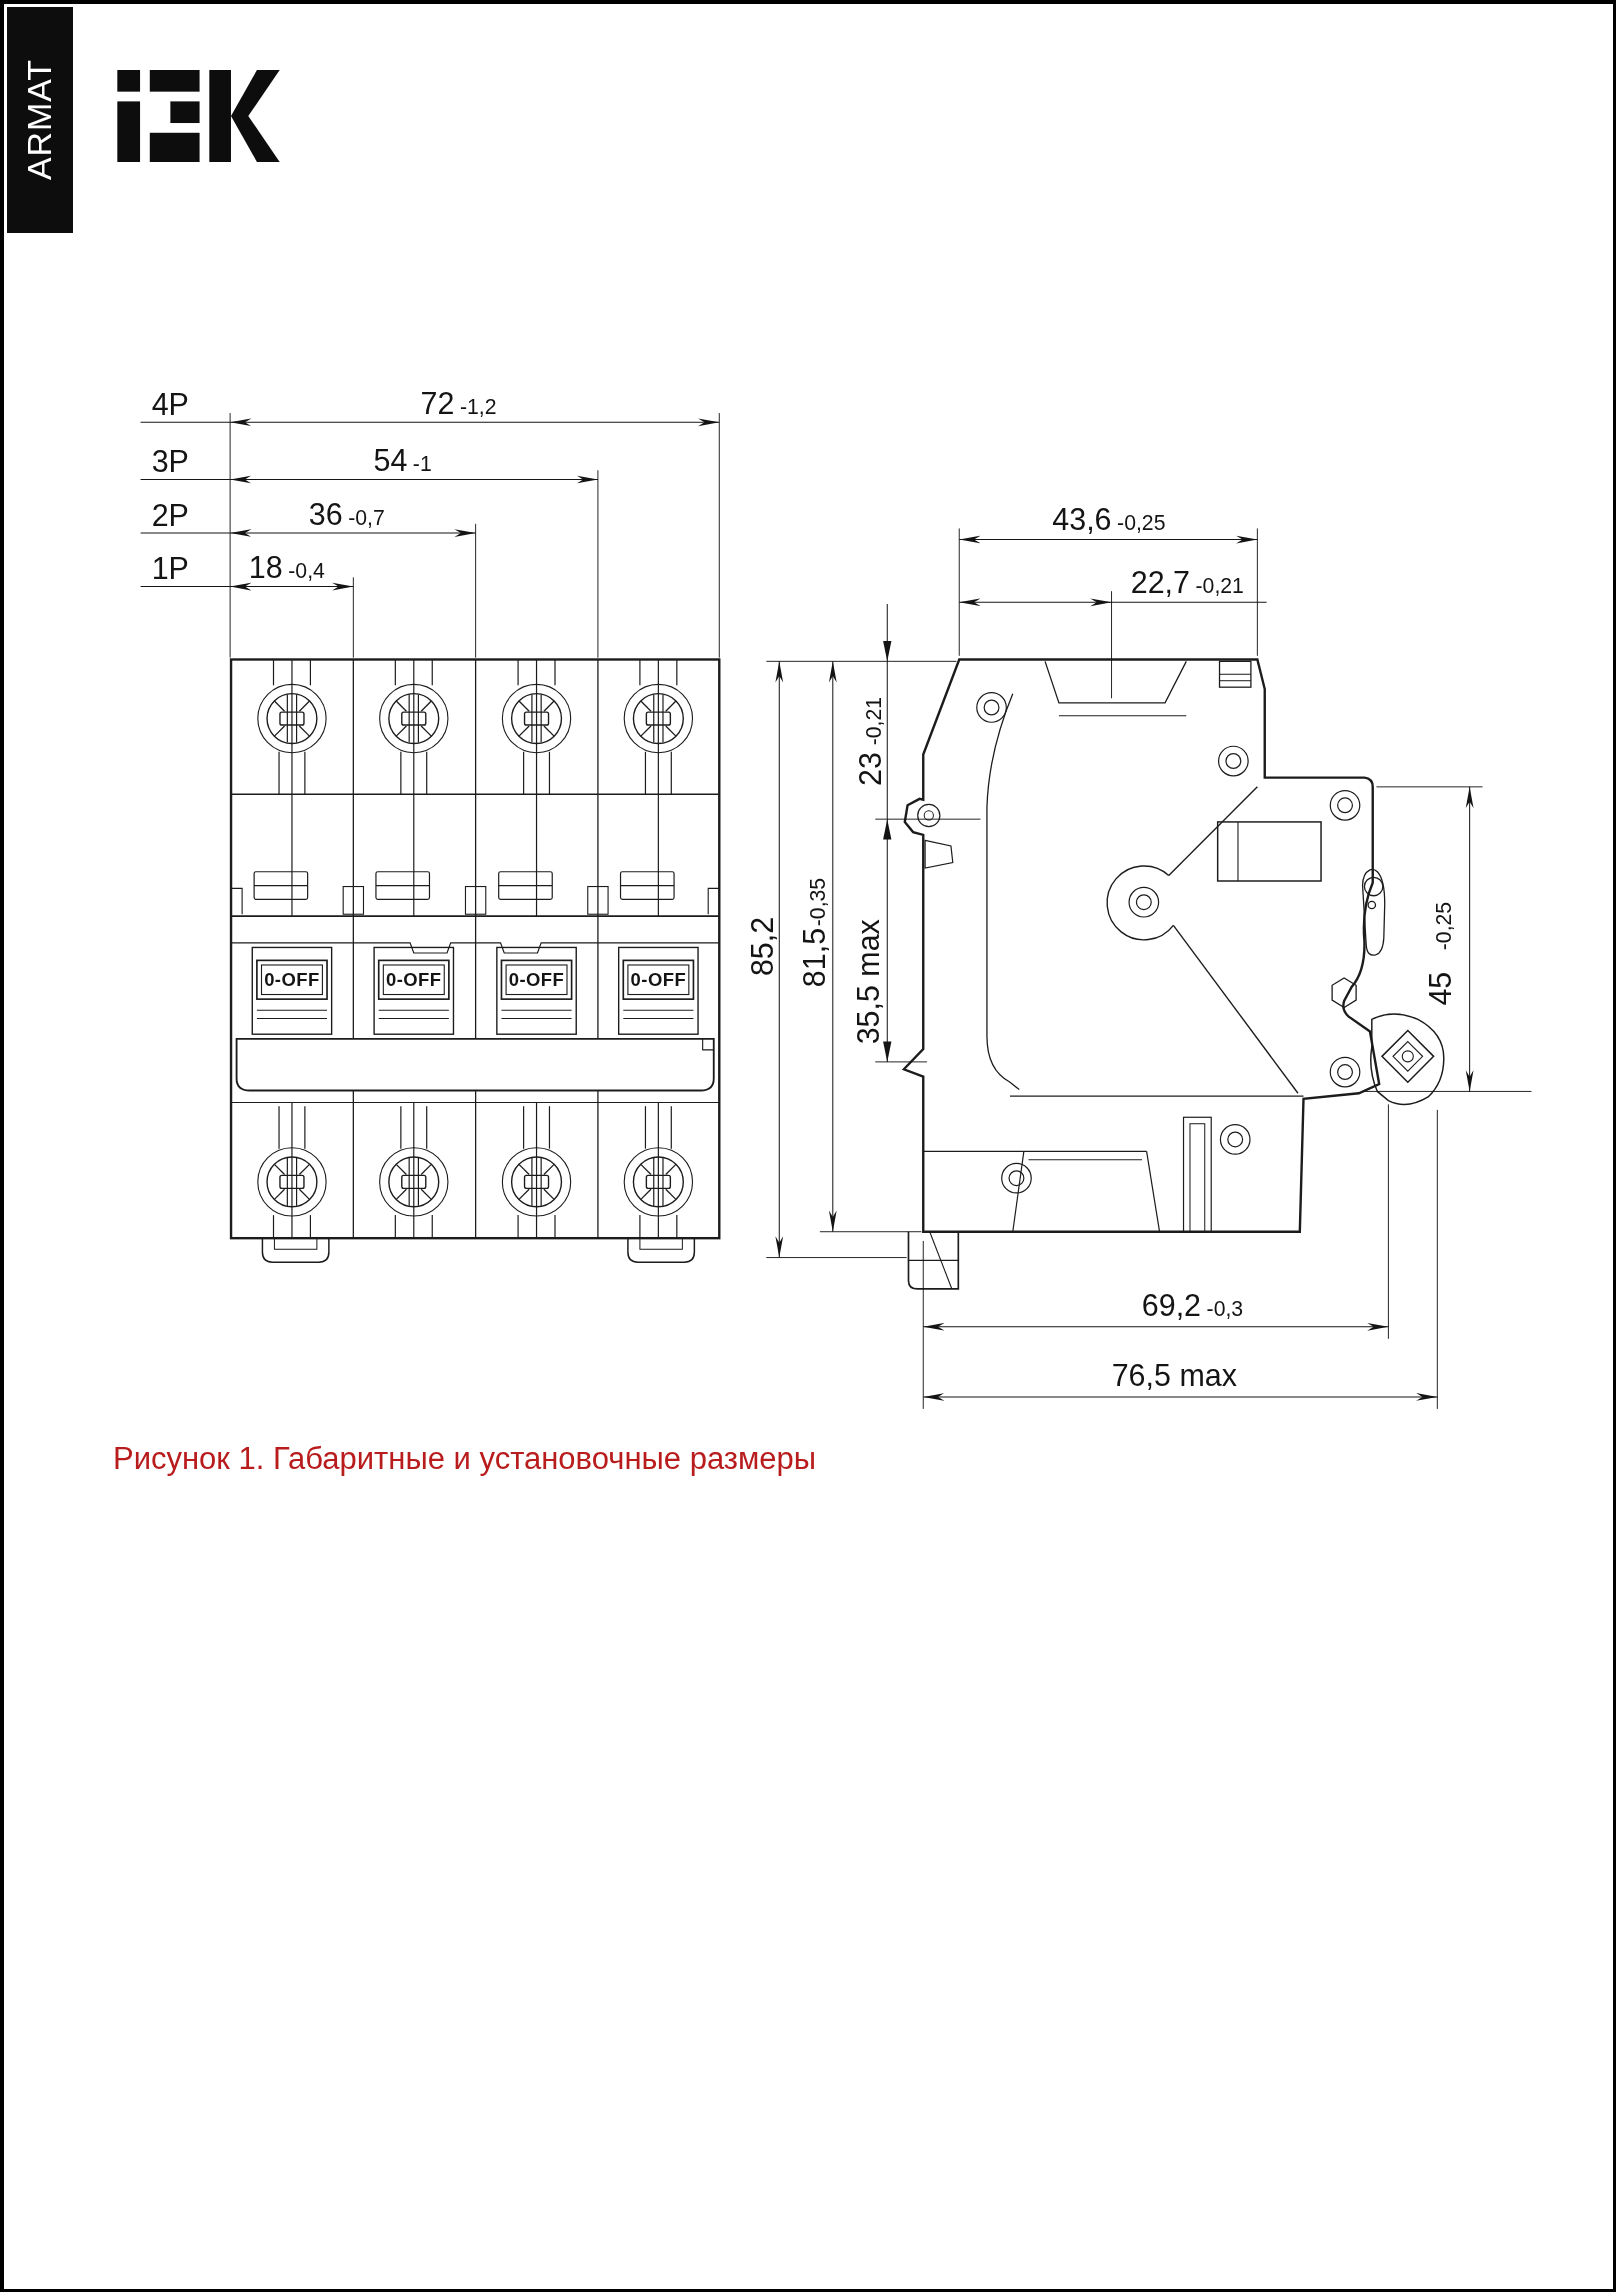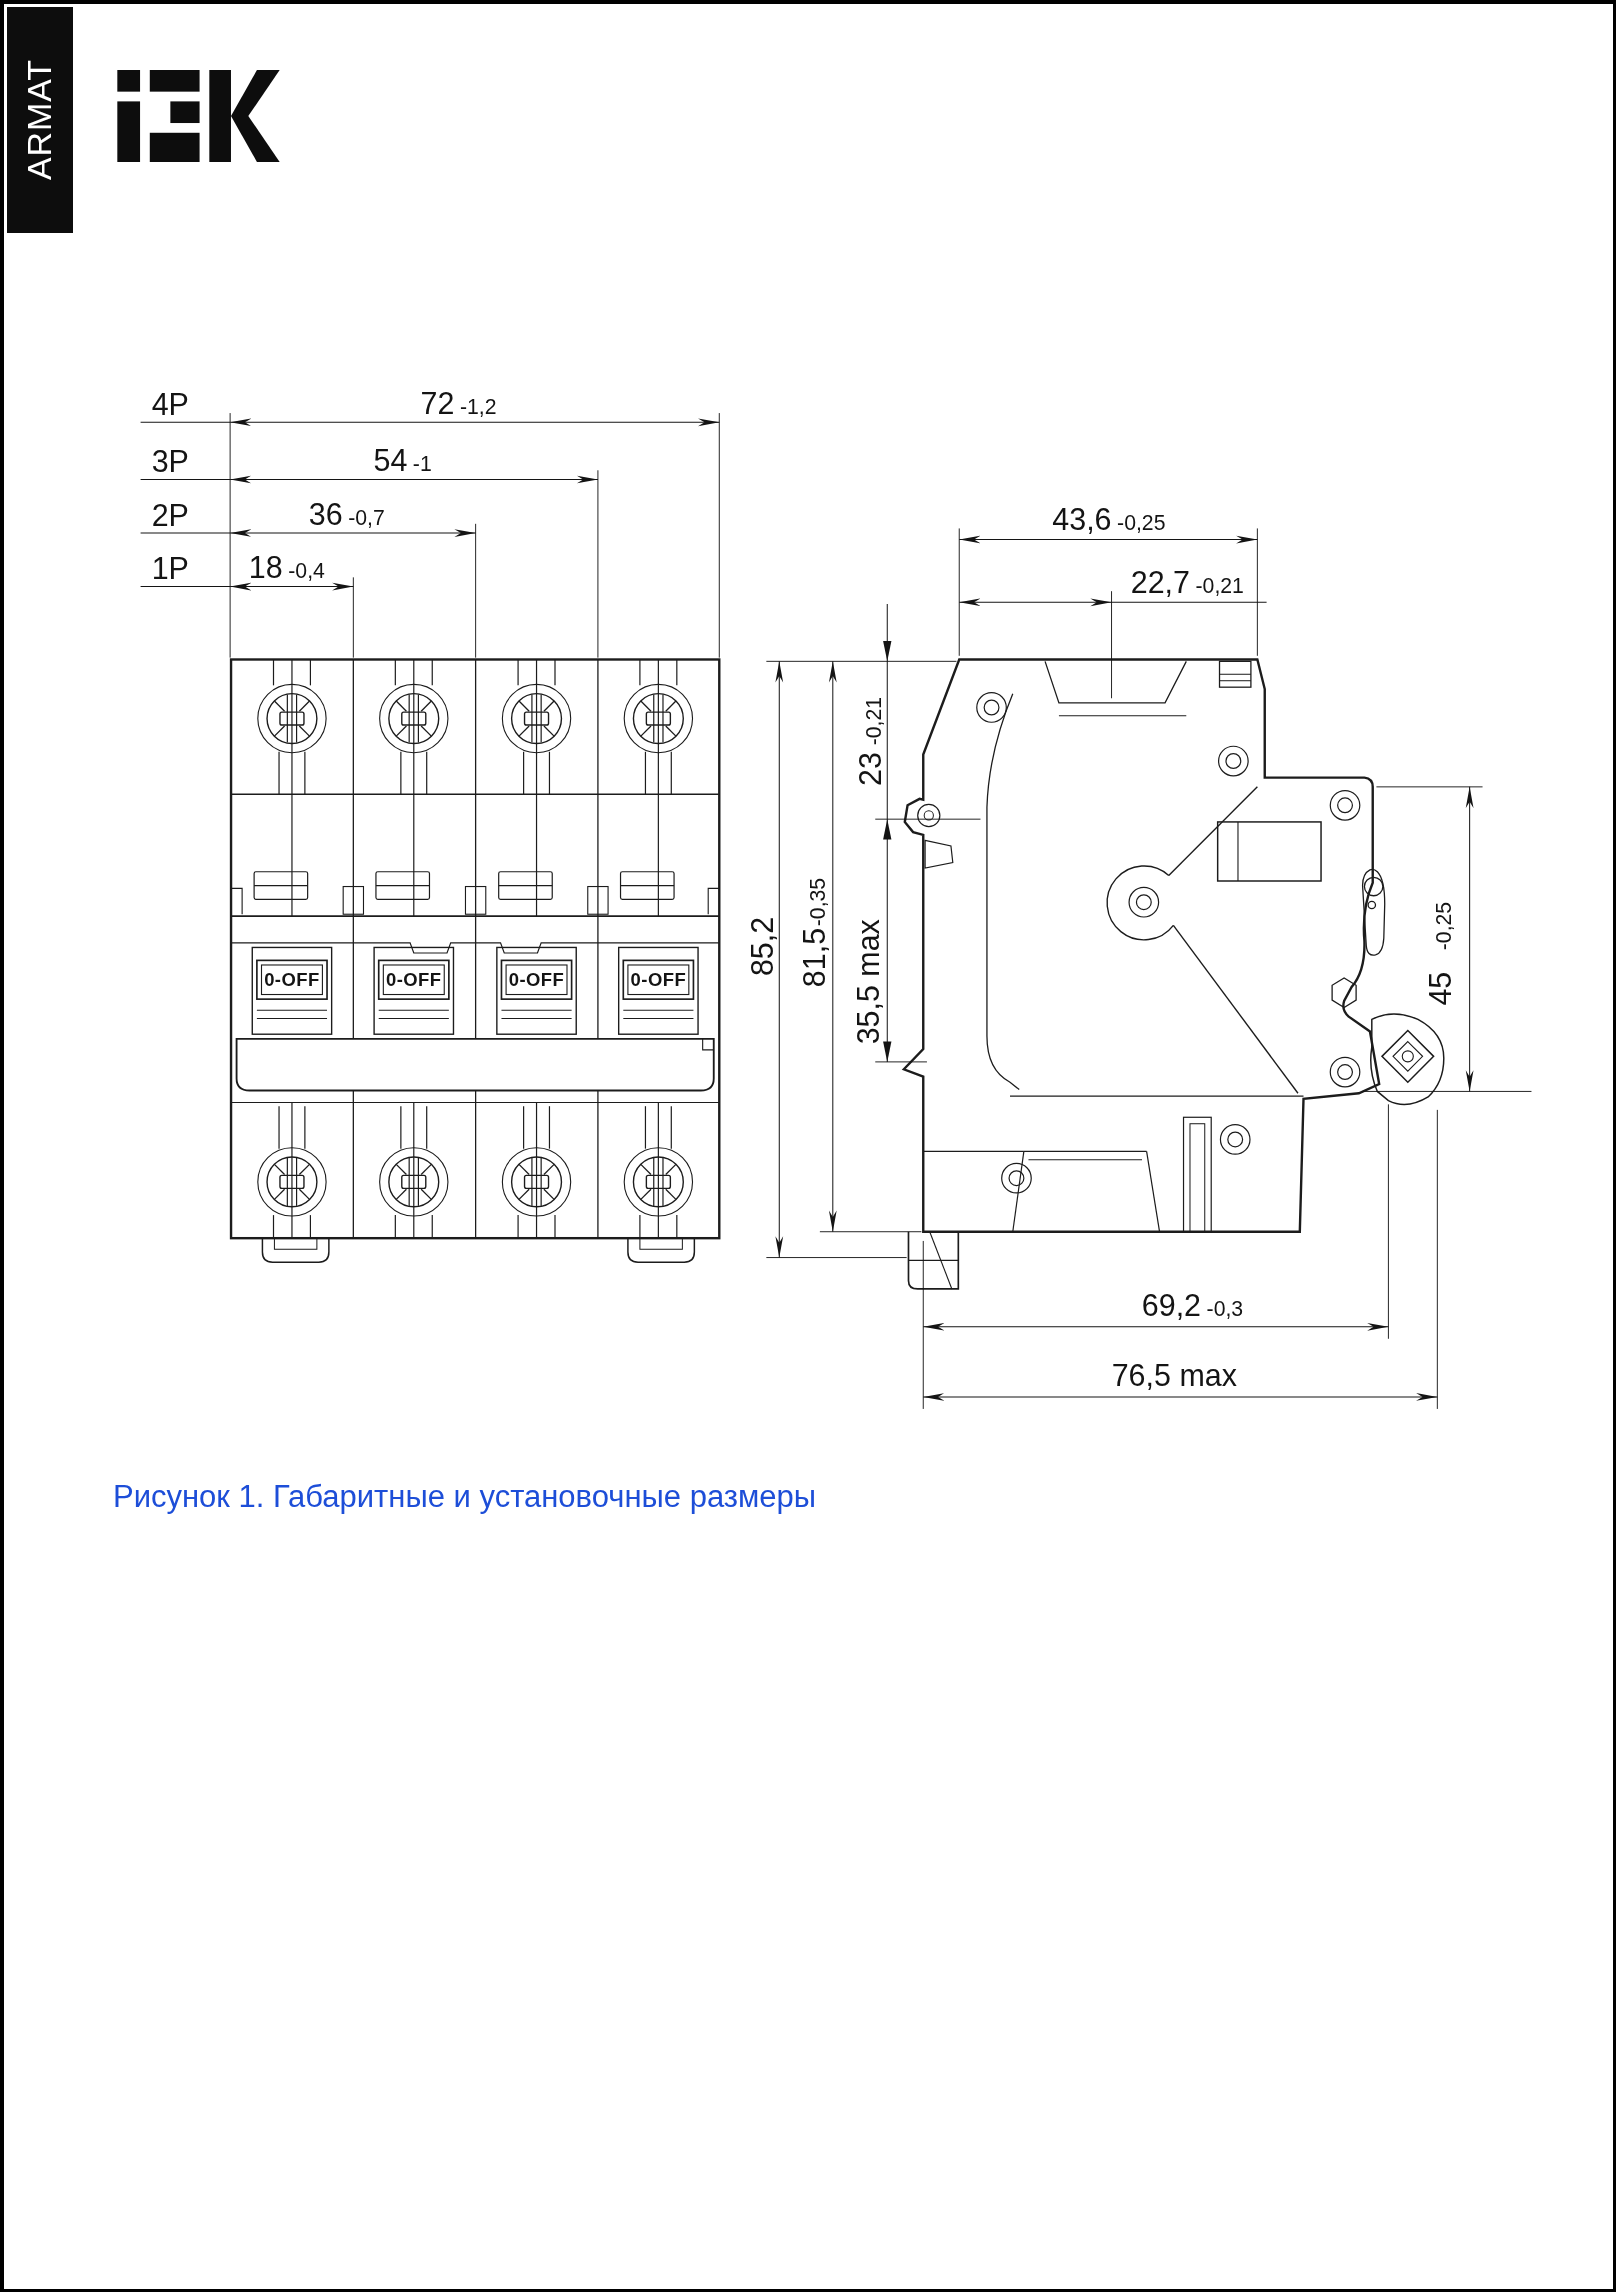--- a/index.html
+++ b/index.html
@@ -15,22 +15,22 @@
   .brand-bar{
     position:absolute;left:2.8px;top:2.8px;width:66px;height:226px;
     background:#0d0d0d;display:flex;align-items:center;justify-content:center;
   }
   .brand-bar span{
     color:#fff;font-size:34px;font-weight:400;letter-spacing:0.9px;
     writing-mode:vertical-rl;transform:rotate(180deg);
   }
   .logo{position:absolute;left:104px;top:66px;width:181px;height:92px;}
   .caption{
-    position:absolute;left:109px;top:1475px;
-    font-size:31px;color:#1d4ed8;white-space:nowrap;
+    position:absolute;left:109px;top:1437px;
+    font-size:31px;color:#b91c1c;white-space:nowrap;
   }
   svg.drawing{position:absolute;left:0;top:0;}
   svg text{fill:#141414;}
   .dimtxt{font-size:33px;}
   .toltxt{font-size:23px;}
   .switchtxt{font-size:20px;font-weight:700;letter-spacing:.5px;}
 </style>
 </head>
 <body>
 

